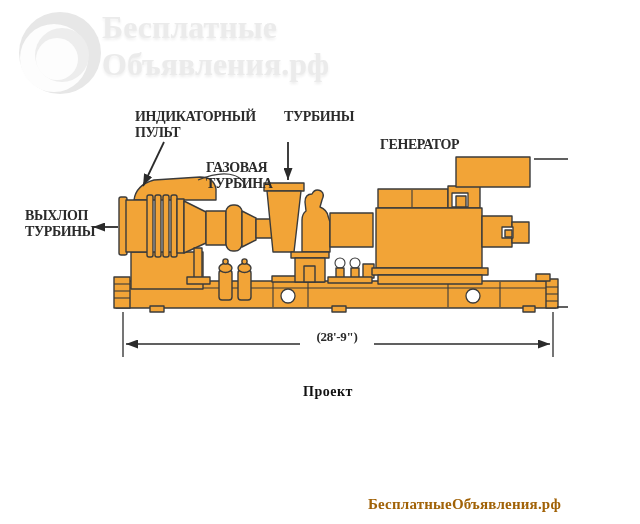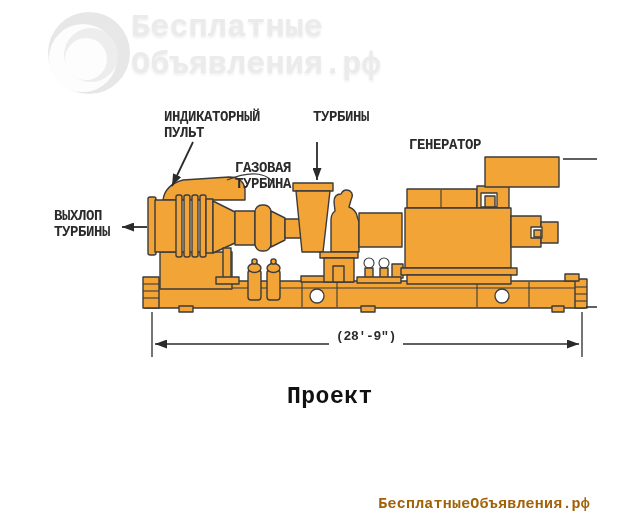--- a/index.html
+++ b/index.html
@@ -1,33 +1,33 @@
 <!DOCTYPE html>
 <html><head>
 <meta charset="utf-8">
 <style>
   html,body{margin:0;padding:0;background:#ffffff;}
   #page{position:relative;width:568px;height:524px;background:#ffffff;overflow:hidden;
-        font-family:Liberation Mono, monospace;margin-left:29px;}
+        font-family:Liberation Serif, serif;}
   
   .wm-text{position:absolute;left:102px;top:9px;font-size:32px;font-weight:bold;
            line-height:37px;color:#ebebeb;text-shadow:0 2px 3px rgba(0,0,0,0.07);}
   .wm-icon{position:absolute;left:10px;top:4px;}
   
   .lbl{position:absolute;font-size:14px;font-weight:bold;letter-spacing:-0.4px;
        line-height:16px;color:#2b2b2b;white-space:nowrap;}
   .lbl .indent{display:block;margin-left:17px;}
   .lbl span{display:block;}
   .dim{position:absolute;font-size:13px;font-weight:bold;letter-spacing:-0.3px;
        line-height:15px;color:#2b2b2b;text-align:center;}
   #dim-height{left:559px;top:217px;width:100px;height:36px;
               transform:rotate(-90deg);transform-origin:center;}
   #dim-width{left:287px;top:329px;width:100px;}
-  #caption{position:absolute;left:258px;top:384px;width:140px;
-           font-size:23px;font-weight:bold;color:#111;letter-spacing:0.5px;}
+  #caption{position:absolute;left:258px;top:384px;width:140px;text-align:center;
+           font-size:14px;font-weight:bold;color:#111;letter-spacing:0.5px;}
   #footer{position:absolute;right:7px;top:496px;font-size:15px;font-weight:bold;
           color:#a16207;letter-spacing:0.2px;}
   
   #diagram{position:absolute;left:0;top:0;}
   .mach{fill:#F2A437;stroke:#3b3b3b;stroke-width:1.4;stroke-linejoin:round;}
   .machw{fill:#ffffff;stroke:#3b3b3b;stroke-width:1.3;stroke-linejoin:round;}
   .ln{stroke:#2b2b2b;stroke-width:1.3;fill:none;}
   .lnA{stroke:#2b2b2b;stroke-width:1.8;fill:none;}
   .det{stroke:#3b3b3b;stroke-width:1.1;fill:none;}
 </style>

